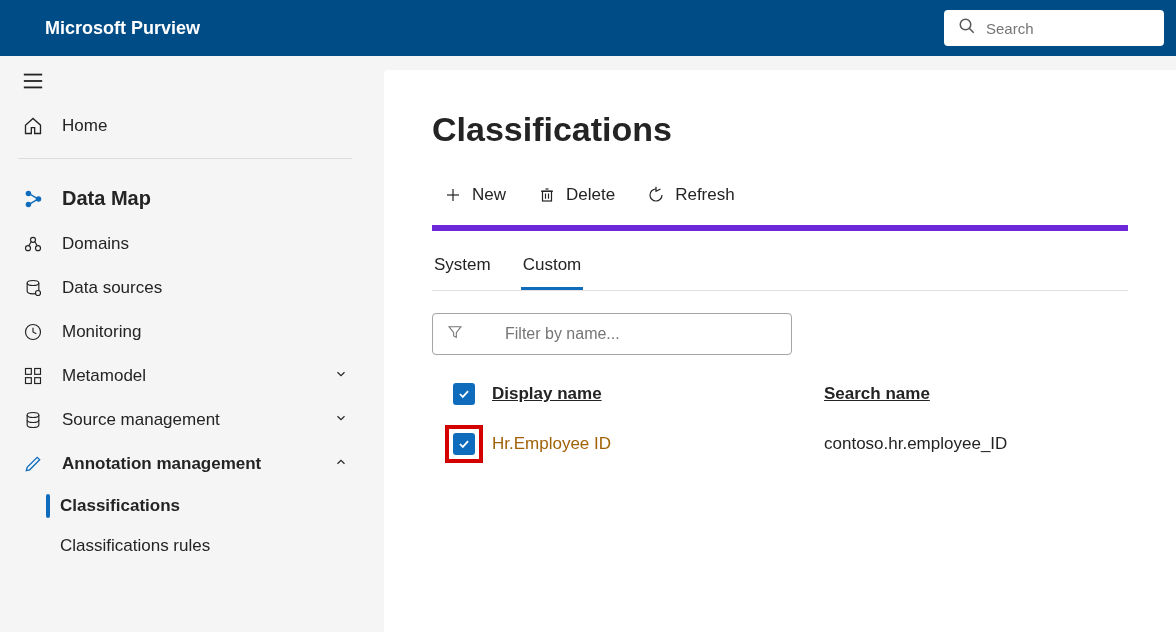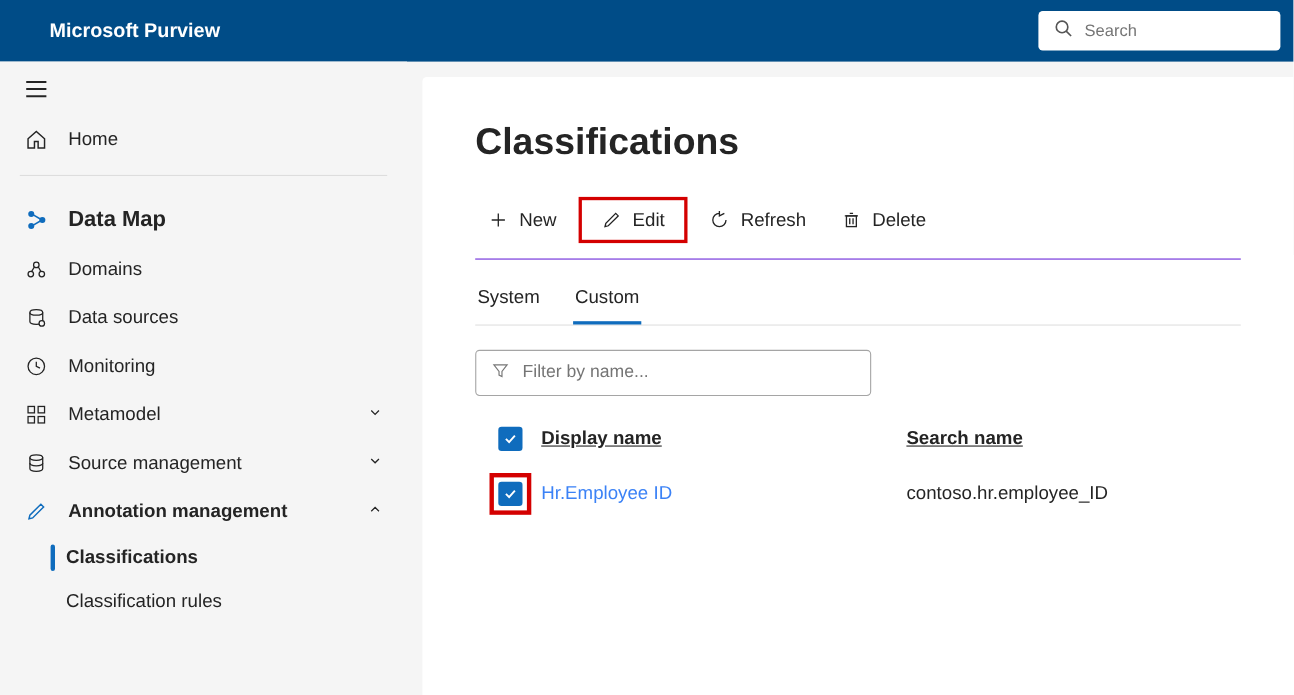--- a/index.html
+++ b/index.html
@@ -43,41 +43,41 @@
   .nav-item.header { font-weight: 700; font-size: 20px; }
   .nav-divider { border: none; border-top: 1px solid #ddd; margin: 10px 6px 16px 6px; }
 
   .subnav { padding-left: 36px; }
   .subnav .sub-item { display:flex; align-items:center; padding: 10px 0 10px 12px; font-size: 17px; cursor: pointer; position: relative; }
   .subnav .sub-item.active { font-weight: 600; }
   .subnav .sub-item.active::before { content:""; position:absolute; left:-2px; top:8px; bottom:8px; width:4px; background:#0f6cbd; border-radius: 2px; }
 
   .main { flex:1; background:#fff; margin: 14px 0 0 14px; border-radius: 4px 0 0 0; padding: 40px 48px 20px 48px; position: relative; }
   .page-title { font-size: 34px; font-weight: 700; margin-bottom: 30px; }
-  .toolbar { display:flex; align-items:center; gap: 8px; border-bottom: 1px solid #6d28d9; padding-bottom: 14px; }
+  .toolbar { display:flex; align-items:center; gap: 8px; border-bottom: 6px solid #6d28d9; padding-bottom: 14px; }
   .tool-btn { display:flex; align-items:center; gap:10px; font-size:17px; padding:6px 12px; background:transparent; border:none; cursor:pointer; color:#242424; }
   .tool-btn .ico { display:flex; align-items:center; }
   .highlight-box { border: 3px solid #d40000; padding: 2px 6px; }
 
   .tabs { display:flex; gap: 28px; margin-top: 14px; border-bottom: 1px solid #e0e0e0; }
   .tab { padding: 10px 2px 12px 2px; font-size:17px; cursor:pointer; border-bottom: 3px solid transparent; }
   .tab.active { font-weight:400; border-bottom-color:#0f6cbd; }
 
   .filterbox { margin-top: 22px; width: 360px; height: 42px; border:1px solid #a5a5a5; border-radius:4px; display:flex; align-items:center; padding:0 14px; gap:12px; color:#777; }
-  .filterbox input { border:none; outline:none; font-size:16px; width:100%; color:#333; }
+  .filterbox input { border:none; outline:none; font-size:16px; width:100%; color:#333;margin-left:30px; }
 
   .grid { margin-top: 18px; }
   .grid-header, .grid-row { display:flex; align-items:center; padding: 10px 4px; font-size:17px; }
   .grid-header { font-weight:700; color:#242424;text-decoration:underline; }
   .col-check { width: 56px; display:flex; justify-content:center; }
   .col-display { flex: 1; }
   .col-formal { width: 300px; }
   .checkbox { width: 22px; height: 22px; background:#0f6cbd; border-radius:3px; display:flex; align-items:center; justify-content:center; color:#fff; }
   .row-check-wrap { border: 4px solid #d40000; padding: 4px; display:flex; }
-  .link { color:#3b82f6; cursor:pointer; }
+  .link { color:#a16207; cursor:pointer; }
 </style>
 </head>
 <body>
 
 <div class="titlebar">
   <div class="brand">Microsoft Purview</div>
   <div class="searchbox">
     <span class="search-icon">
       <svg width="18" height="18" viewBox="0 0 24 24" fill="none" stroke="#555" stroke-width="2">
           <circle cx="10" cy="10" r="7"></circle>
@@ -201,72 +201,62 @@
             <polyline points="6 15 12 9 18 15"></polyline>
           </svg>
       </span>
     </div>
 
     <div class="subnav">
       <div class="sub-item active">
         <span>Classifications</span>
       </div>
       <div class="sub-item">
-        <span>Classification rules</span>
+        <span>Classifications rules</span>
       </div>
     </div>
   </div>
 
   <div class="main">
     <div class="page-title">Classifications</div>
 
     <div class="toolbar">
       <button class="tool-btn">
         <span class="ico">
           <svg width="18" height="18" viewBox="0 0 24 24" stroke="#242424" stroke-width="1.6">
               <line x1="12" y1="4" x2="12" y2="20"></line>
               <line x1="4" y1="12" x2="20" y2="12"></line>
             </svg>
         </span>
         <span>New</span>
       </button>
 
-      <span class="highlight-box">
-        <button class="tool-btn">
-          <span class="ico">
-            <svg width="18" height="18" viewBox="0 0 24 24" fill="none" stroke="#242424" stroke-width="1.6">
-                <path d="M4 20 L8 19 L20 7 L17 4 L5 16 Z"></path>
-              </svg>
-          </span>
-          <span>Edit</span>
-        </button>
-      </span>
-
-      <button class="tool-btn">
-        <span class="ico">
-          <svg width="18" height="18" viewBox="0 0 24 24" fill="none" stroke="#242424" stroke-width="1.6">
-              <path d="M20 12 A8 8 0 1 1 12 4"></path>
-              <polyline points="12 1 12 7 18 4"></polyline>
-            </svg>
-        </span>
-        <span>Refresh</span>
-      </button>
 
       <button class="tool-btn">
         <span class="ico">
           <svg width="18" height="18" viewBox="0 0 24 24" fill="none" stroke="#242424" stroke-width="1.6">
               <rect x="6" y="7" width="12" height="13"></rect>
               <line x1="4" y1="7" x2="20" y2="7"></line>
               <line x1="10" y1="4" x2="14" y2="4"></line>
               <line x1="10" y1="10" x2="10" y2="17"></line>
               <line x1="14" y1="10" x2="14" y2="17"></line>
             </svg>
         </span>
         <span>Delete</span>
       </button>
+
+      <button class="tool-btn">
+        <span class="ico">
+          <svg width="18" height="18" viewBox="0 0 24 24" fill="none" stroke="#242424" stroke-width="1.6">
+              <path d="M20 12 A8 8 0 1 1 12 4"></path>
+              <polyline points="12 1 12 7 18 4"></polyline>
+            </svg>
+        </span>
+        <span>Refresh</span>
+      </button>
     </div>
 
     <div class="tabs">
       <div class="tab">System</div>
       <div class="tab active">Custom</div>
     </div>
 
     <div class="filterbox">
       <span>
         <svg width="16" height="16" viewBox="0 0 24 24" fill="none" stroke="#777" stroke-width="1.6">

